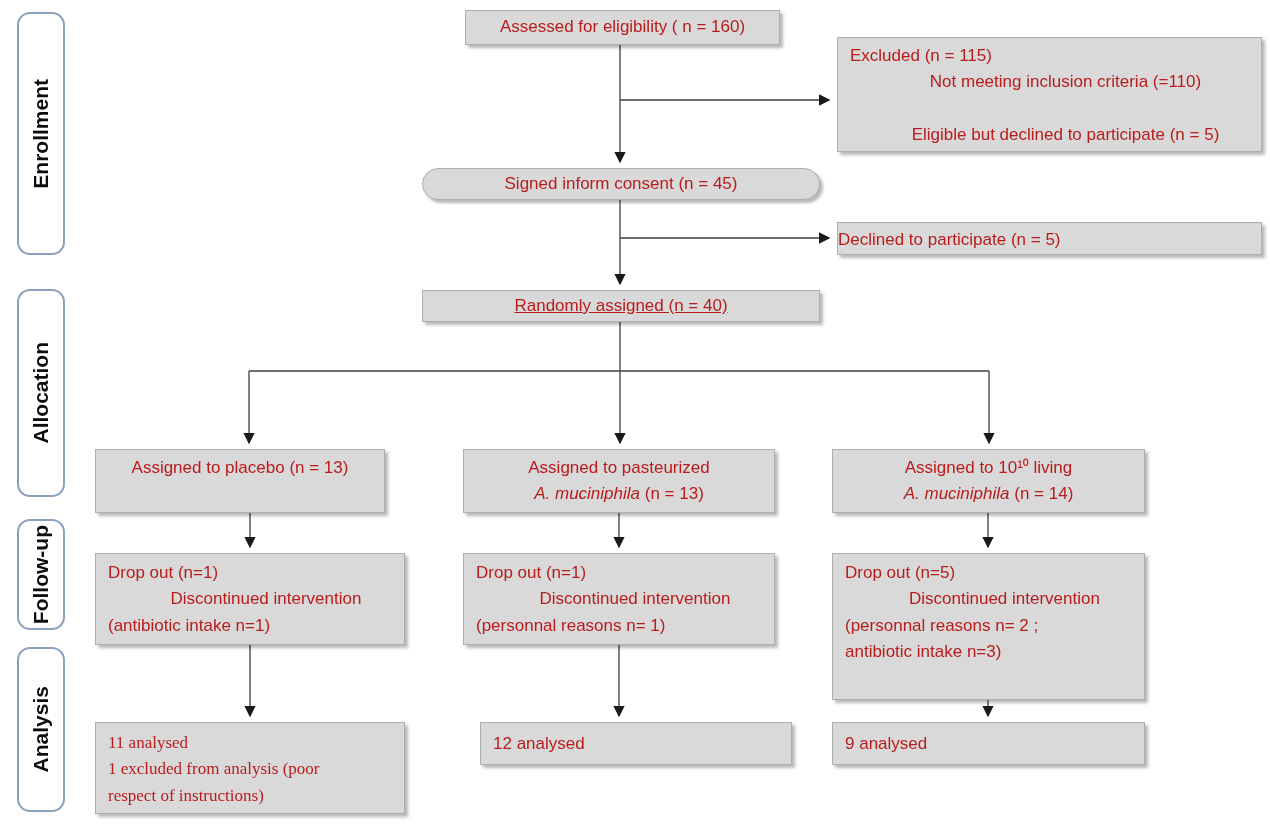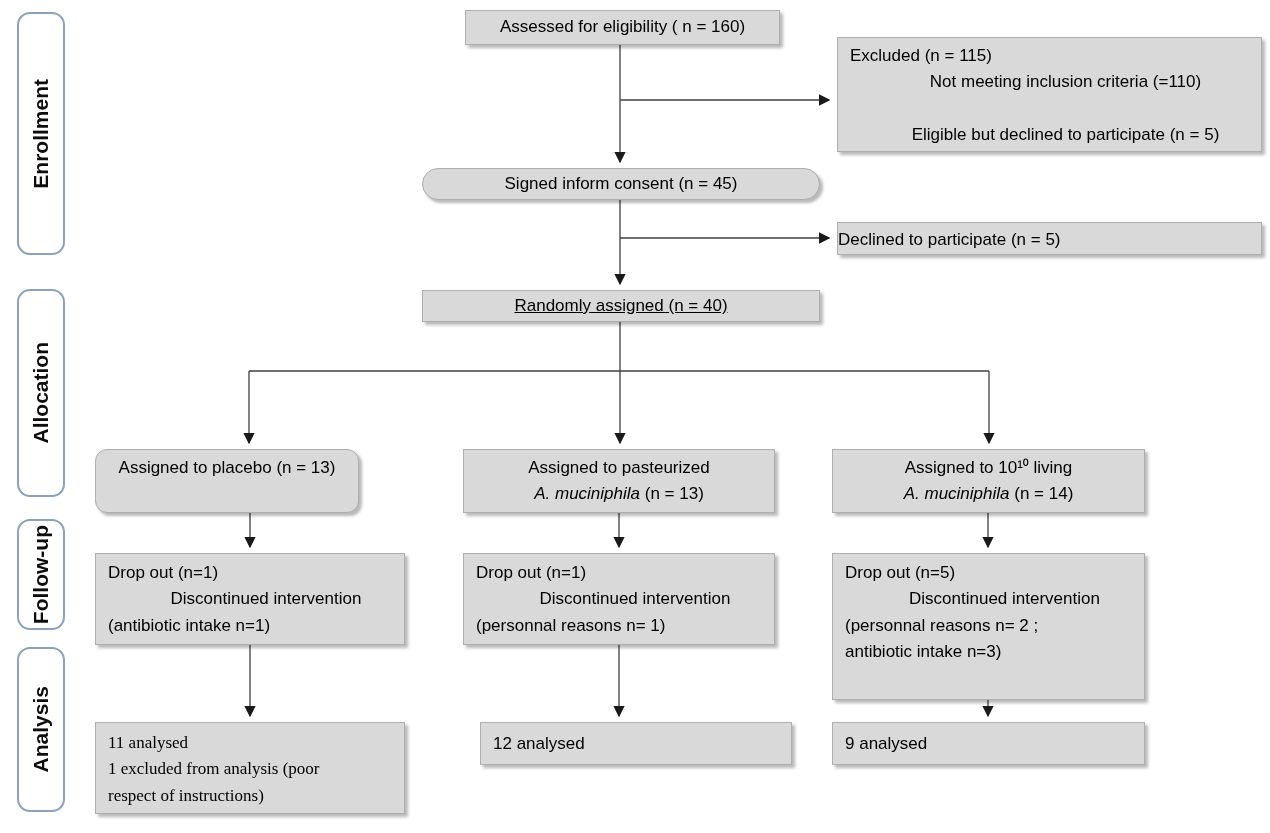--- a/index.html
+++ b/index.html
@@ -6,21 +6,21 @@
   #canvas {
     position:relative; width:1270px; height:833px; background:#ffffff;
     font-family:"Liberation Sans", sans-serif; color:#1f1f1f; overflow:hidden;
   }
   svg.arrows { position:absolute; left:0; top:0; width:1270px; height:833px; pointer-events:none; }
 
   .box {
     position:absolute; box-sizing:border-box;
     background:#d9d9d9; border:1px solid #aeaeae;
     box-shadow:3px 3px 3px rgba(0,0,0,0.28);
-    font-size:17px; line-height:1.55; color:#000000;
+    font-size:17px; line-height:1.55; color:#b91c1c;
   }
   .center { display:flex; align-items:center; justify-content:center; text-align:center; }
   .topcenter { text-align:center; padding-top:5px; }
   .leftpad { padding:5px 12px; }
   .ind { padding-left:32px;text-align:center; }
   .gap { margin-top:26px; }
   .it { font-style:italic; }
 
   .stage {
     position:absolute; left:17px; width:48px; box-sizing:border-box;
@@ -90,21 +90,21 @@
   </div>
 
   <div class="box" style="left:837px; top:222px; width:425px; height:33px; padding:4px 0;">
     <span>Declined to participate (n = 5)</span>
   </div>
 
   <div class="box center" style="left:422px; top:290px; width:398px; height:32px;text-decoration:underline;">
     <span>Randomly assigned (n = 40)</span>
   </div>
 
-  <div class="box topcenter" style="left:95px; top:449px; width:264px; height:64px;border-radius:12px;">
+  <div class="box topcenter" style="left:95px; top:449px; width:290px; height:64px;">
     <div>Assigned to placebo (n = 13)</div>
   </div>
 
   <div class="box topcenter" style="left:463px; top:449px; width:312px; height:64px;">
     <div>Assigned to pasteurized</div>
     <div><span class="it">A. muciniphila</span><span> (n = 13)</span></div>
   </div>
 
   <div class="box topcenter" style="left:832px; top:449px; width:313px; height:64px;">
     <div>Assigned to 10¹⁰ living</div>

